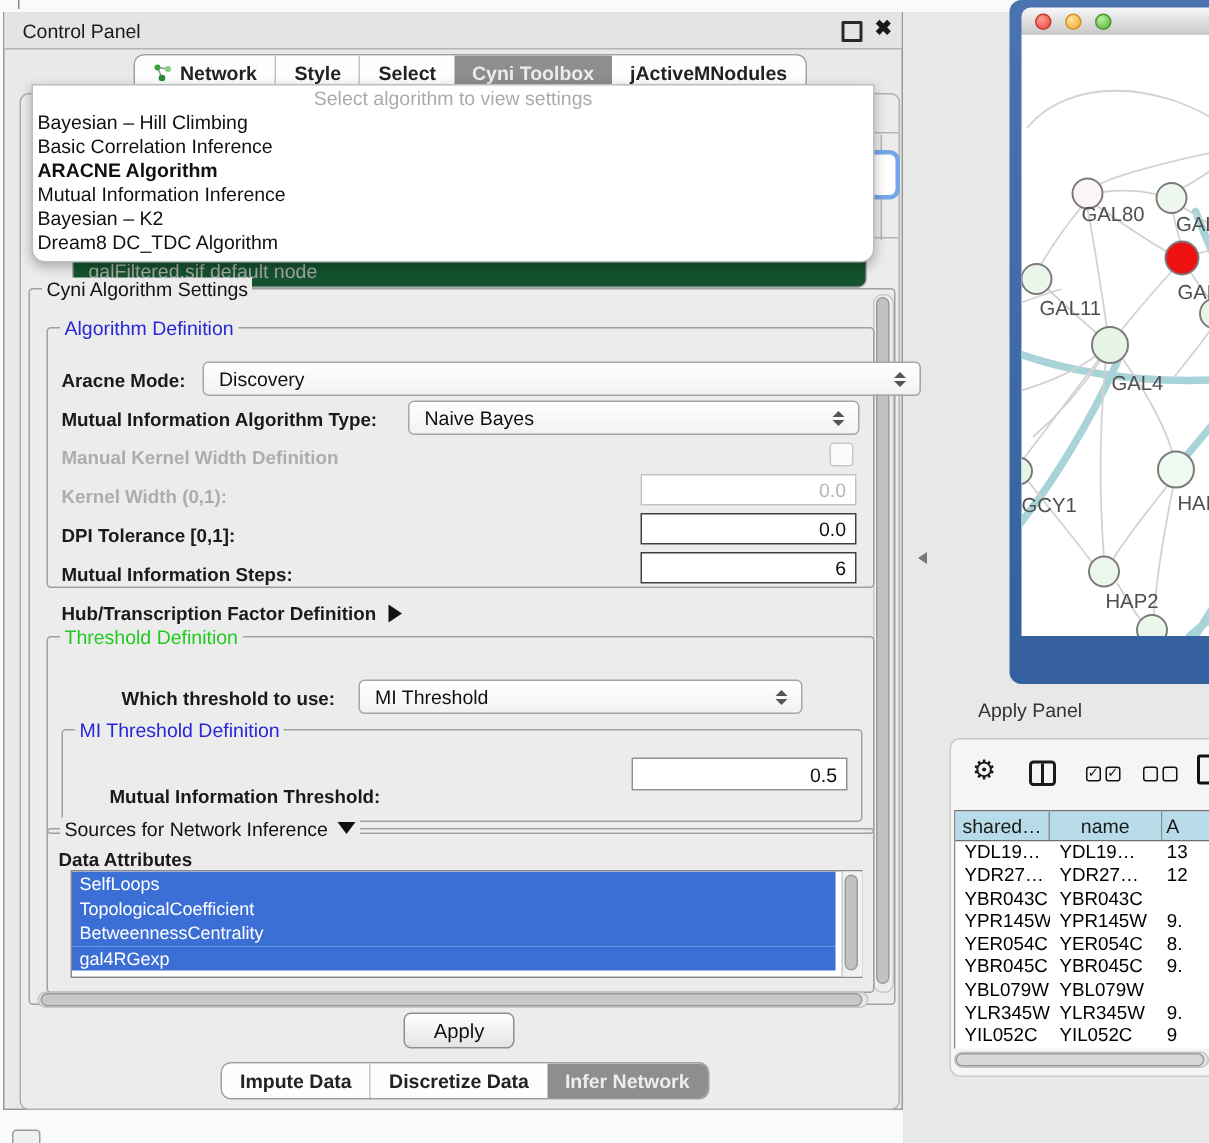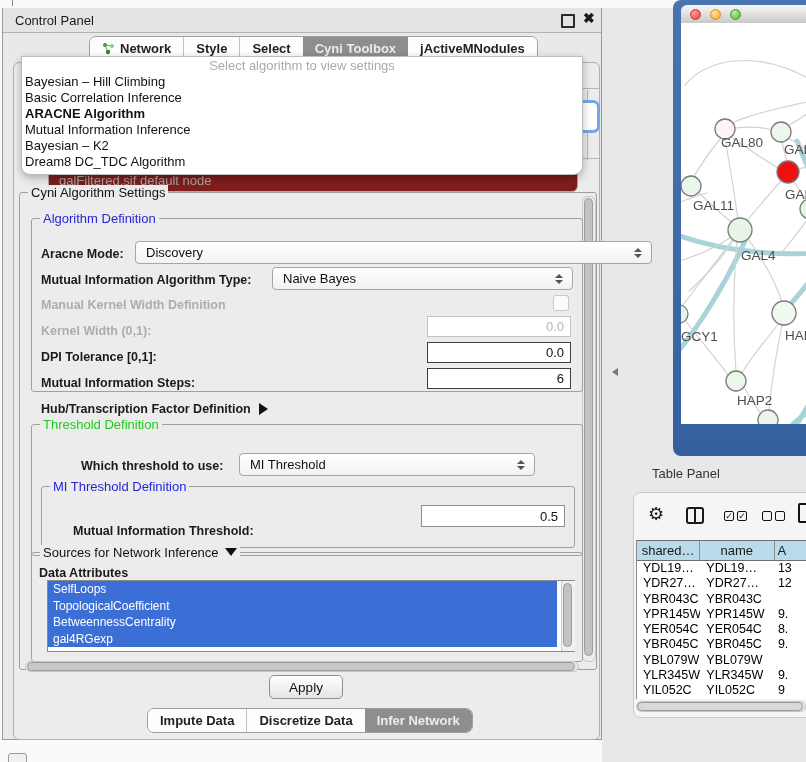--- a/index.html
+++ b/index.html
@@ -20,21 +20,21 @@
   #top-tabs{left:86px;top:28px;}
   #bottom-tabs{left:144px;top:700px;}
   .tab{display:flex;align-items:center;padding:0 12px;font-size:13px;font-weight:bold;color:#222;background:#fdfdfd;cursor:default;}
   .tab + .tab{border-left:1px solid #c4c4c4;}
   .tab.sel{background:#8e8e8e;color:#ededed;border-left:none;}
   .tab.sel + .tab{border-left:none;}
   .tab svg{margin-right:5px;}
   
   #inner-panel{left:10px;top:54px;width:587px;height:678px;background:#ececec;border:1px solid #b0b0b0;border-radius:6px;box-sizing:border-box;}
   
-  #hidden-combo{left:45px;top:160px;width:530px;height:24px;background:#7f1d1d;border:1px solid #ababab;border-radius:6px;box-sizing:border-box;
+  #hidden-combo{left:45px;top:160px;width:530px;height:24px;background:#14532d;border:1px solid #ababab;border-radius:6px;box-sizing:border-box;
                 display:flex;align-items:center;padding-left:10px;font-size:13px;color:#a6a6a6;}
   #focus-frag{left:574px;top:92px;width:17px;height:27px;background:#fff;border:3px solid #74a7e8;border-radius:7px;}
   .fragline{background:#b5b5b5;}
   
   .group{border:1px solid #a0a0a0;border-radius:3px;text-decoration:underline;}
   .glegend{position:absolute;top:-8px;left:8px;background:#ececec;padding:0 3px;font-size:13px;color:#111;white-space:nowrap;}
   .glegend.blue{color:#2626d8;}
   .glegend.green{color:#1ecb1e;}
   .lbl{font-size:12.5px;font-weight:bold;color:#1a1a1a;white-space:nowrap;}
   .lbl.dis{color:#adadad;text-align:right;}
@@ -155,21 +155,21 @@
     <span class="glegend">Cyni Algorithm Settings</span>
   </div>
 
   <div class="abs vsb-track" style="left:579px;top:188px;width:12px;height:464px;border:1px solid #c9c9c9;border-radius:6px;background:#ededed;"></div>
   <div class="abs vsb-thumb" style="left:580.5px;top:190px;width:9px;height:458px;"></div>
 
   <div class="abs group" style="left:28px;top:210px;width:550px;height:172px;">
     <span class="glegend blue">Algorithm Definition</span>
   </div>
   <div class="abs lbl" style="left:38px;top:239px;">Aracne Mode:</div>
-  <div class="abs combo" style="left:132px;top:233px;width:517px;height:23px;">
+  <div class="abs combo" style="left:132px;top:233px;width:479px;height:23px;">
     <span>Discovery</span>
     <span class="spin">
         <i class="up"></i>
         <i class="dn"></i>
       </span>
   </div>
   <div class="abs lbl" style="left:38px;top:265px;">Mutual Information Algorithm Type:</div>
   <div class="abs combo" style="left:269px;top:259px;width:301px;height:23px;">
     <span>Naive Bayes</span>
     <span class="spin">
@@ -320,21 +320,21 @@
         <text x="163" y="317">Y</text>
         <circle cx="55" cy="358" r="10" fill="#ebf7eb" stroke="#7a7a7a" stroke-width="1.3"></circle>
         <text x="56" y="382">HAP2</text>
         <circle cx="87" cy="397" r="10" fill="#eaf6ea" stroke="#7a7a7a" stroke-width="1.3"></circle>
       </svg>
   </div>
 </div>
 
 <div class="abs" id="divider-arrow"></div>
 
-<div class="abs" id="tp-title">Table Panel</div>
+<div class="abs" id="tp-title">Apply Panel</div>
 <div class="abs" id="tp-card">
   <div class="tico" id="ico-gear">⚙</div>
   <div class="tico" id="ico-cols">
       <i></i>
     </div>
   <div class="tico cb-pair" id="ico-checked">
       <span class="cb">✓</span>
       <span class="cb">✓</span>
     </div>
   <div class="tico cb-pair" id="ico-unchecked">

